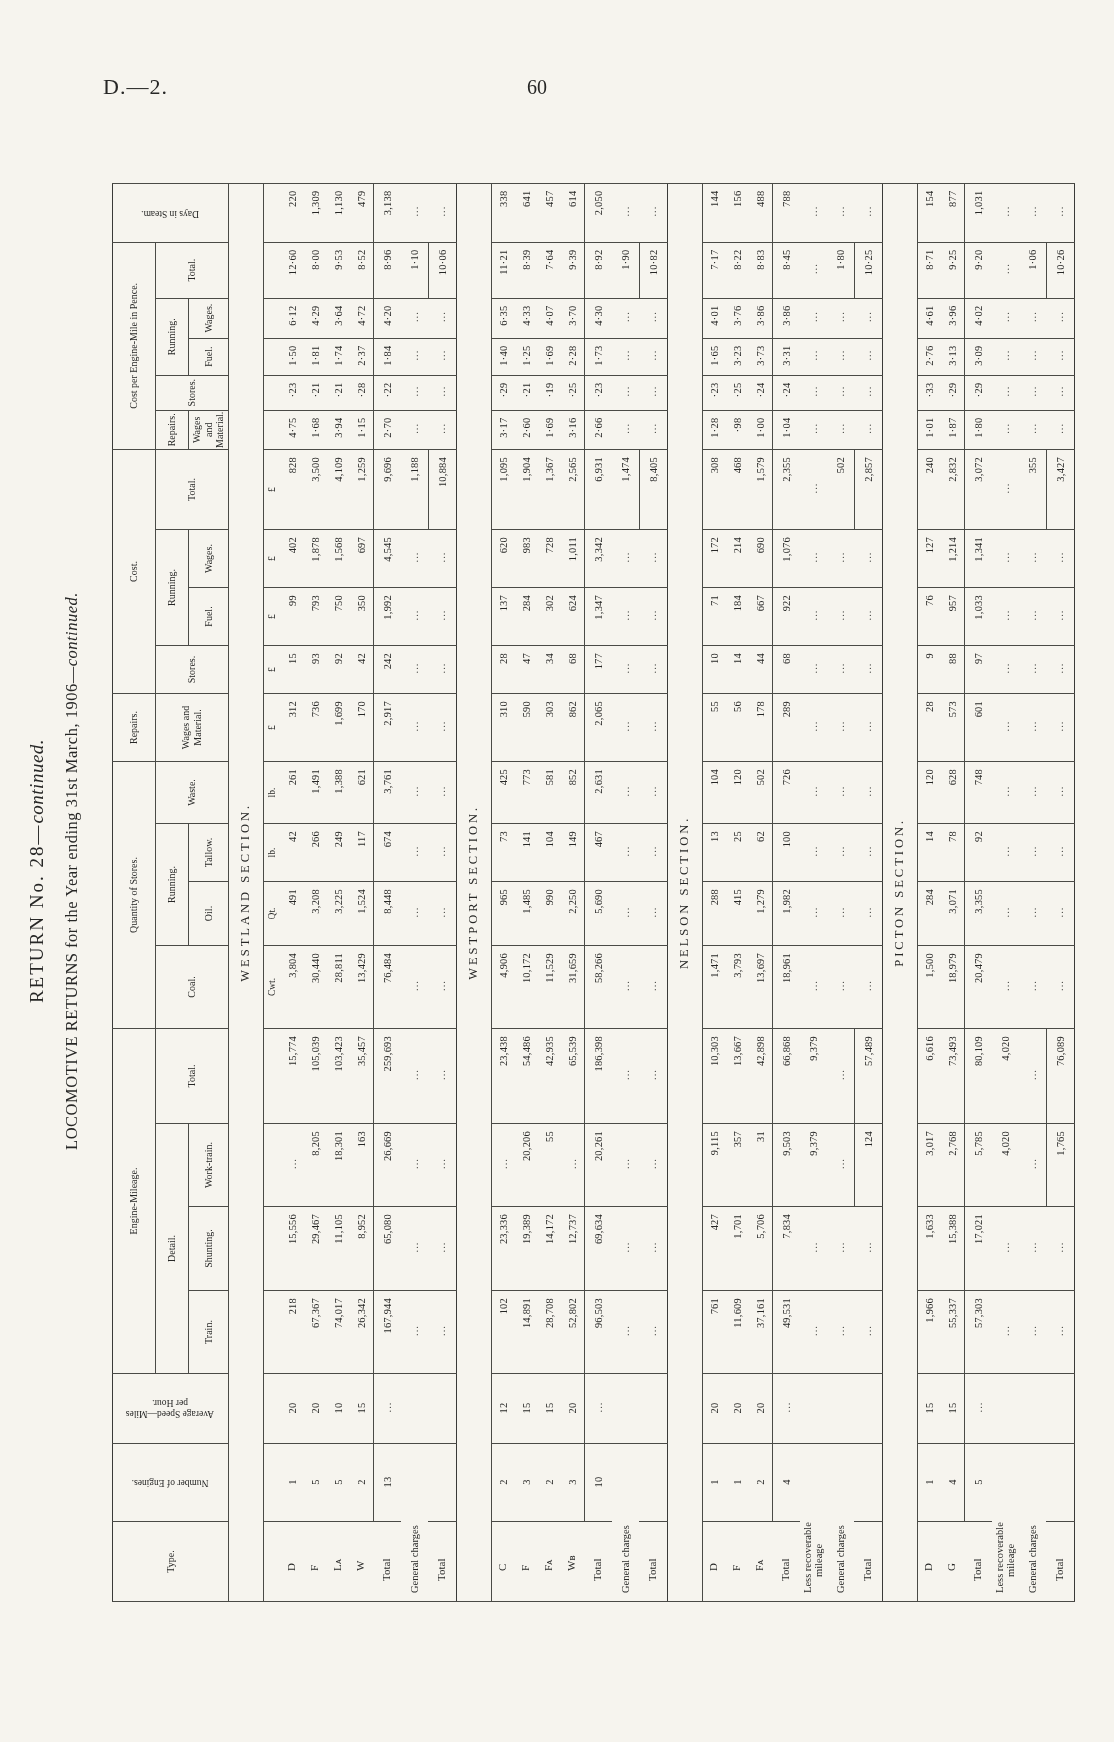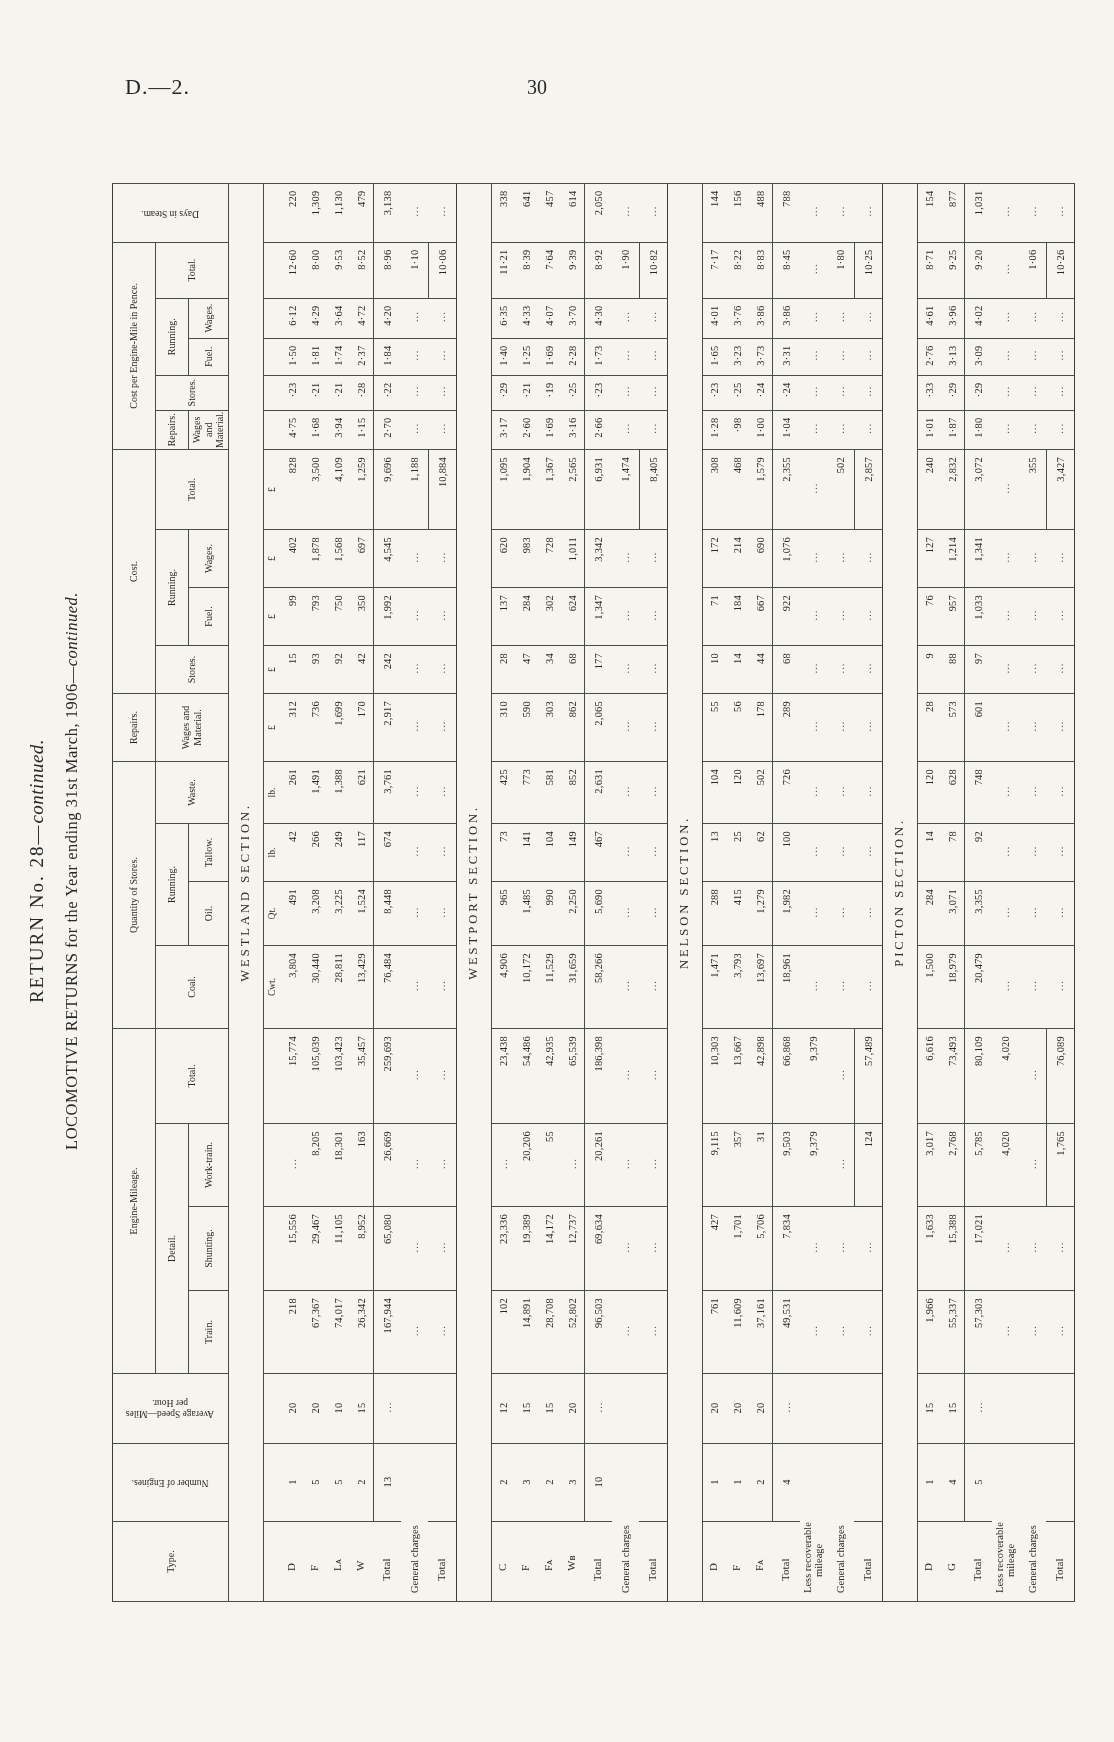--- a/index.html
+++ b/index.html
@@ -3,21 +3,21 @@
 <meta charset="utf-8">
 <style>
   html,body{margin:0;padding:0;}
   body{
     width:1114px;height:1742px;position:relative;overflow:hidden;
     background:#f6f4ee;
     font-family:"Liberation Serif","DejaVu Serif",serif;
     color:#272726;
   }
   .pagehead{position:absolute;top:74px;left:0;width:100%;height:40px;}
-  .docref{position:absolute;left:125px;top:0;font-size:22px;letter-spacing:1px;}
+  .docref{position:absolute;left:103px;top:0;font-size:22px;letter-spacing:1px;}
   .pageno{position:absolute;left:527px;top:2px;font-size:20px;}
 
   
   .reading{
     position:absolute;left:0;top:0;width:1742px;height:1114px;
     transform-origin:0 0;
     transform:rotate(-90deg) translateX(-1742px);
   }
   .t1{position:absolute;top:26px;left:0;width:100%;text-align:center;
       font-size:19px;letter-spacing:2px;}
@@ -62,21 +62,21 @@
   td.c.dots{text-align:center;padding-right:0;color:#4b4b48;letter-spacing:1px;}
   tr.r-total td{border-top:1px solid #4a4a46;}
   tr.r-total td.lbl{border-top:none;}
   td.tl{border-top:1px solid #4a4a46;}
 </style>
 </head>
 <body>
 
 <div class="pagehead">
   <span class="docref">D.—2.</span>
-  <span class="pageno">30</span>
+  <span class="pageno">60</span>
 </div>
 
 <div class="reading">
   <div class="t1"><span>RETURN No. 28—</span><span class="it">continued.</span></div>
   <div class="t2"><span>LOCOMOTIVE RETURNS for the Year ending 31st March, 1906—</span><span class="it">continued.</span></div>
 
   <table class="rtn">
     <colgroup>
       <col style="width:80px">
         <col style="width:78px">

